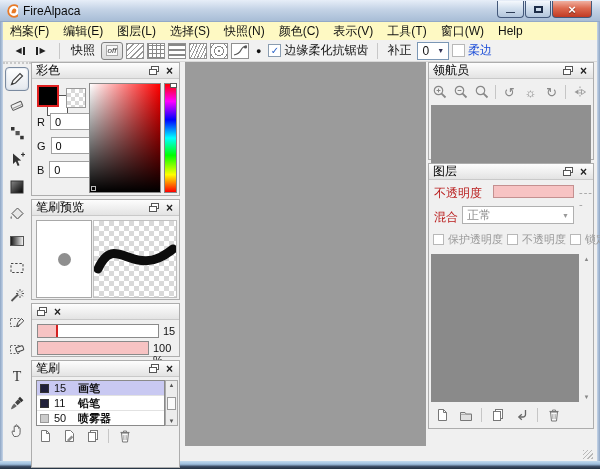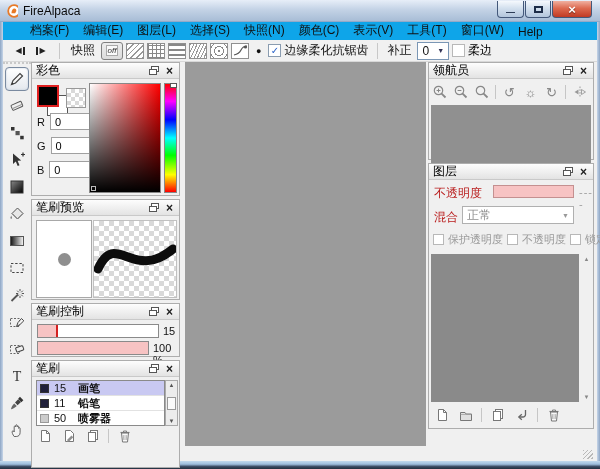--- a/index.html
+++ b/index.html
@@ -17,22 +17,22 @@
 .winbtns{position:absolute;right:8px;top:1px;display:flex;gap:1px}
 .wbtn{height:17px;border:1px solid #43587a;border-top:none;border-radius:0 0 4px 4px;
   display:flex;align-items:center;justify-content:center;
   background:linear-gradient(#f5f9fd,#d3e0ee 45%,#b3c6dc)}
 .wbtn.min{width:27px;font-size:9px;font-weight:bold;color:#1d2d48;padding-top:5px}
 .wbtn.max{width:26px}
 .wbtn.max span{width:9px;height:7px;border:2px solid #1d2d48;display:block}
 .wbtn.close{width:40px;background:linear-gradient(#f0b0a0,#dd6a50 45%,#c03a24);
   color:#fff;font-size:13px;font-weight:bold;text-shadow:0 1px 1px #702010}
 
-.menubar{position:absolute;left:3px;top:22px;width:594px;height:18px;background:#0ea5e9;
-  display:flex;align-items:flex-end;padding-left:20px}
+.menubar{position:absolute;left:3px;top:22px;width:594px;height:18px;background:#fef9c3;
+  display:flex;align-items:center;padding-left:0}
 .menu-item{padding:1px 7px;cursor:default}
 .toolbar{position:absolute;left:3px;top:40px;width:594px;height:22px;background:#f1f1f1;
   border-bottom:1px solid #d8d8d8;display:flex;align-items:center;padding-left:8px;gap:3px}
 .tsep{width:1px;height:16px;background:#c8c8c8;margin:0 6px}
 .histbtn{width:18px;height:16px;display:flex;align-items:center;justify-content:center;gap:1px}
 .histbtn .tri{font-size:8px;color:#222;line-height:1}
 .histbtn .bar{width:2px;height:8px;background:#222}
 .snap-label{margin:0 3px 0 2px}
 .offbtn{width:22px;height:18px;border:1px solid #808080;border-radius:3px;
   background:linear-gradient(#ededed,#dcdcdc);display:flex;align-items:center;justify-content:center}
@@ -40,21 +40,21 @@
 .pat{width:18px;height:16px;border:1px solid #909090;background:#fff;display:inline-block}
 .pat.diag{background-image:repeating-linear-gradient(135deg,#999 0 1px,transparent 1px 4px)}
 .pat.grid{background-image:repeating-linear-gradient(0deg,#888 0 1px,transparent 1px 4px),repeating-linear-gradient(90deg,#888 0 1px,transparent 1px 4px)}
 .pat.hlines{background-image:repeating-linear-gradient(180deg,#888 0 1.5px,transparent 1.5px 5px)}
 .pat.rays{background-image:repeating-linear-gradient(115deg,#999 0 1px,transparent 1px 3px)}
 .pat.rings{background-image:repeating-radial-gradient(circle at 50% 50%,#888 0 1px,transparent 1px 4px)}
 .dot{font-size:9px;color:#111;margin:0 4px}
 .cb{width:13px;height:13px;border:1px solid #8a9cb0;background:#fff;display:inline-flex;
   align-items:center;justify-content:center;font-size:10px;font-weight:bold;color:#2a62c8;line-height:1}
 .cb.off{color:transparent;border-color:#b8b8b8}
-.dis{color:#000000}
+.dis{color:#1d4ed8}
 .dd{height:18px;background:#fff;border:1px solid #7b97b5;display:inline-flex;align-items:center;
   padding:0 4px;gap:8px;margin-left:3px}
 .dd .arr{font-size:7px;color:#335}
 
 .toolcol{position:absolute;left:3px;top:62px;width:28px;height:392px;
   border-top:2px dotted #c8c8c8;display:flex;flex-direction:column;align-items:center;padding-top:3px}
 .tool{width:24px;height:24px;margin-bottom:3px;display:flex;align-items:center;justify-content:center}
 .tool.sel{border:1px solid #7a8aa0;border-radius:4px;background:linear-gradient(#fff,#e4e8ee);
   box-shadow:inset 0 0 2px #bcc8d8}
 
@@ -372,21 +372,20 @@
         </div>
       <div class="bp-check checker">
         <svg width="82" height="76">
             <path d="M4 48 C 22 8, 38 62, 79 28" fill="none" stroke="#0c0c0c" stroke-width="9" stroke-linecap="round"></path>
           </svg>
       </div>
     </div>
 
     <div class="panel p-bctl">
       <div class="phead">
-        <span class="t">笔刷控制</span>
         <span class="pico">
             <svg width="10" height="9">
               <rect x="2.5" y="0.5" width="7" height="5" fill="#fff" stroke="#555"></rect>
               <rect x="0.5" y="3.5" width="7" height="5" fill="#fff" stroke="#555"></rect>
             </svg>
           </span>
         <span class="pico cl">×</span>
       </div>
       <div class="slider" style="left:5px;top:20px;width:122px">
         <div class="sfill" style="width:15%"></div>

